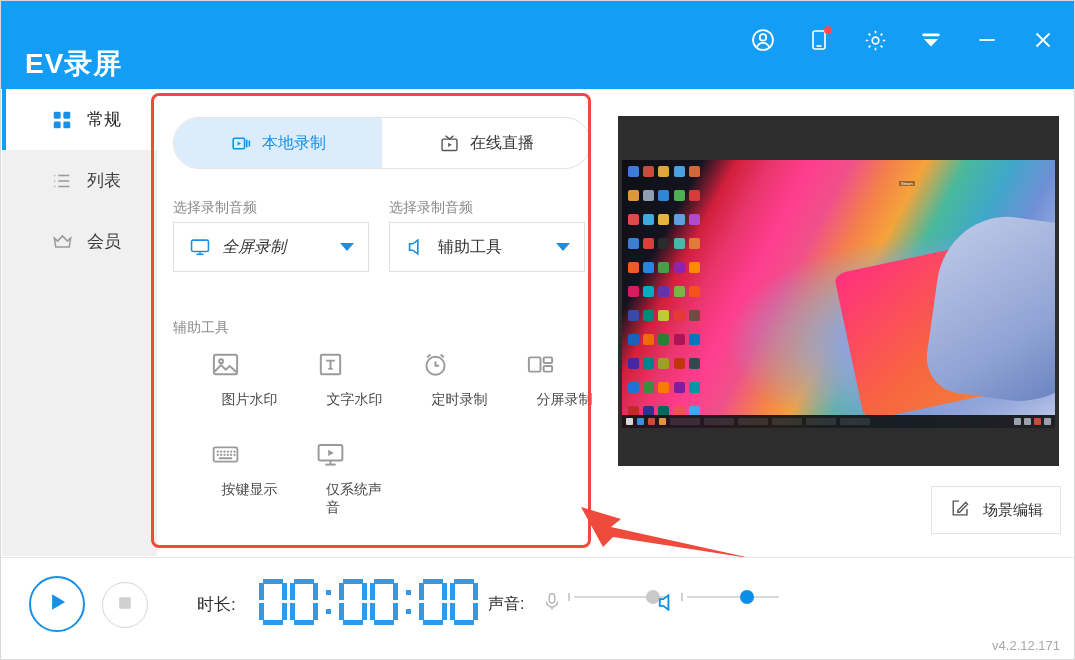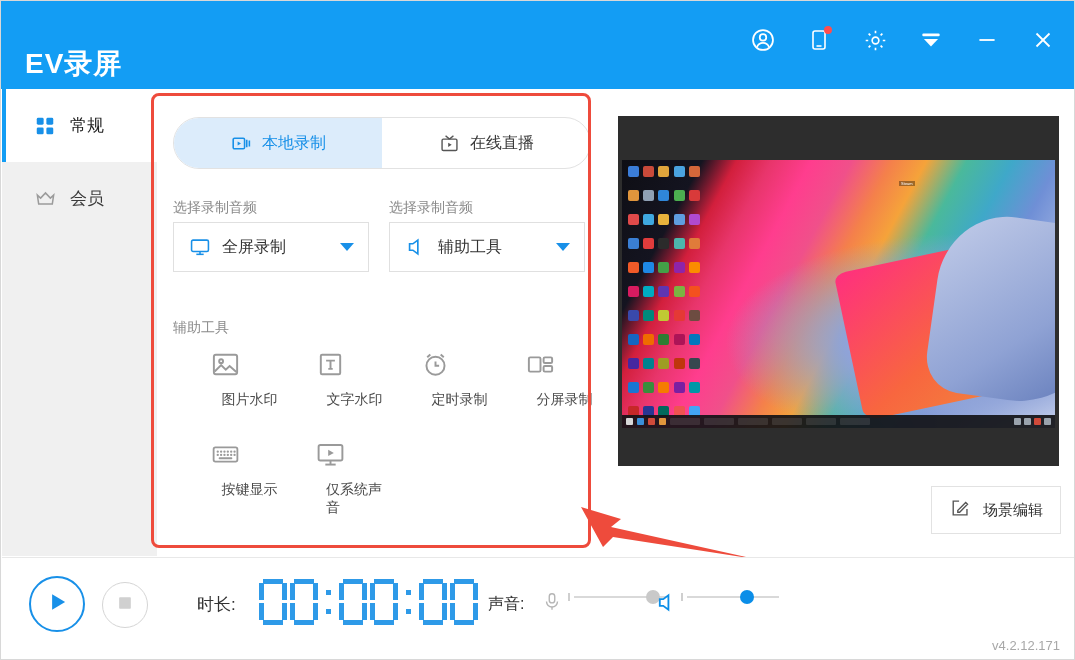--- a/index.html
+++ b/index.html
@@ -40,22 +40,22 @@
     width: 8px; height: 8px; border-radius: 50%;
     background: #ff4d4f;
   }
 
   
   .sidebar {
     position: absolute; left: 1px; top: 88px;
     width: 155px; height: 467px; background: #f0f0f0;
   }
   .side-item {
-    position: relative; height: 73px;
-    display: flex; align-items: center; padding-left: 30px;
+    position: relative; height: 61px;
+    display: flex; align-items: center; padding-left: 47px;
     cursor: pointer;
   }
   .side-item.active { background: #ffffff; }
   .side-item.active::before {
     content: ""; position: absolute; left: 0; top: 0;
     width: 4px; height: 100%; background: #139df4;
   }
   .side-ico {
     width: 26px; height: 26px; margin-right: 12px;
     display: flex; align-items: center; justify-content: center;
@@ -280,20 +280,33 @@
         <svg width="22" height="22" viewBox="0 0 24 24" fill="#1890e8">
           <rect x="3" y="3" width="7.5" height="7.5" rx="1.5"></rect>
             <rect x="13.5" y="3" width="7.5" height="7.5" rx="1.5"></rect>
           <rect x="3" y="13.5" width="7.5" height="7.5" rx="1.5"></rect>
             <rect x="13.5" y="13.5" width="7.5" height="7.5" rx="1.5"></rect>
         </svg>
       </span>
       <span class="side-label">常规</span>
     </div>
 
+    <div class="side-item">
+      <span class="side-ico">
+        <svg width="22" height="22" viewBox="0 0 24 24" stroke="#9b9b9b" stroke-width="1.7" fill="none">
+          <line x1="8" y1="6" x2="20" y2="6"></line>
+            <line x1="8" y1="12" x2="20" y2="12"></line>
+            <line x1="8" y1="18" x2="20" y2="18"></line>
+          <line x1="3.6" y1="6" x2="4.6" y2="6"></line>
+            <line x1="3.6" y1="12" x2="4.6" y2="12"></line>
+            <line x1="3.6" y1="18" x2="4.6" y2="18"></line>
+        </svg>
+      </span>
+      <span class="side-label">列表</span>
+    </div>
 
     <div class="side-item">
       <span class="side-ico">
         <svg width="23" height="23" viewBox="0 0 24 24" stroke="#9b9b9b" stroke-width="1.6" fill="none">
           <path d="M3.5 8.5l3.4 3.1L12 6.2l5.1 5.4 3.4-3.1-1.4 9.3H4.9z"></path>
         </svg>
       </span>
       <span class="side-label">会员</span>
     </div>
   </div>
@@ -317,21 +330,21 @@
             <rect x="3.5" y="7" width="17" height="13" rx="1.5"></rect>
             <path d="M7.5 3.2L12 7M16.5 3.2L12 7"></path>
             <path d="M10.5 11l4 2.5-4 2.5z" fill="#555" stroke="none"></path>
           </svg>
         </span>
         <span>在线直播</span>
       </div>
     </div>
 
     <div class="field-label" style="left:16px; top:110px;">选择录制音频</div>
-    <div class="dropdown" style="left:16px; top:133px; width:196px;">
+    <div class="dropdown" style="left:16px; top:133px; width:196px;font-style:italic;">
       <span class="dd-ico">
         <svg width="22" height="22" viewBox="0 0 24 24" fill="none" stroke="#1890e8" stroke-width="1.7">
           <rect x="2.8" y="4.5" width="18.4" height="12.4" rx="1.6"></rect>
             <line x1="8" y1="20" x2="16" y2="20"></line>
             <line x1="12" y1="17" x2="12" y2="20"></line>
         </svg>
       </span>
       <span class="dd-text">全屏录制</span>
       <span class="dd-caret"></span>
     </div>

